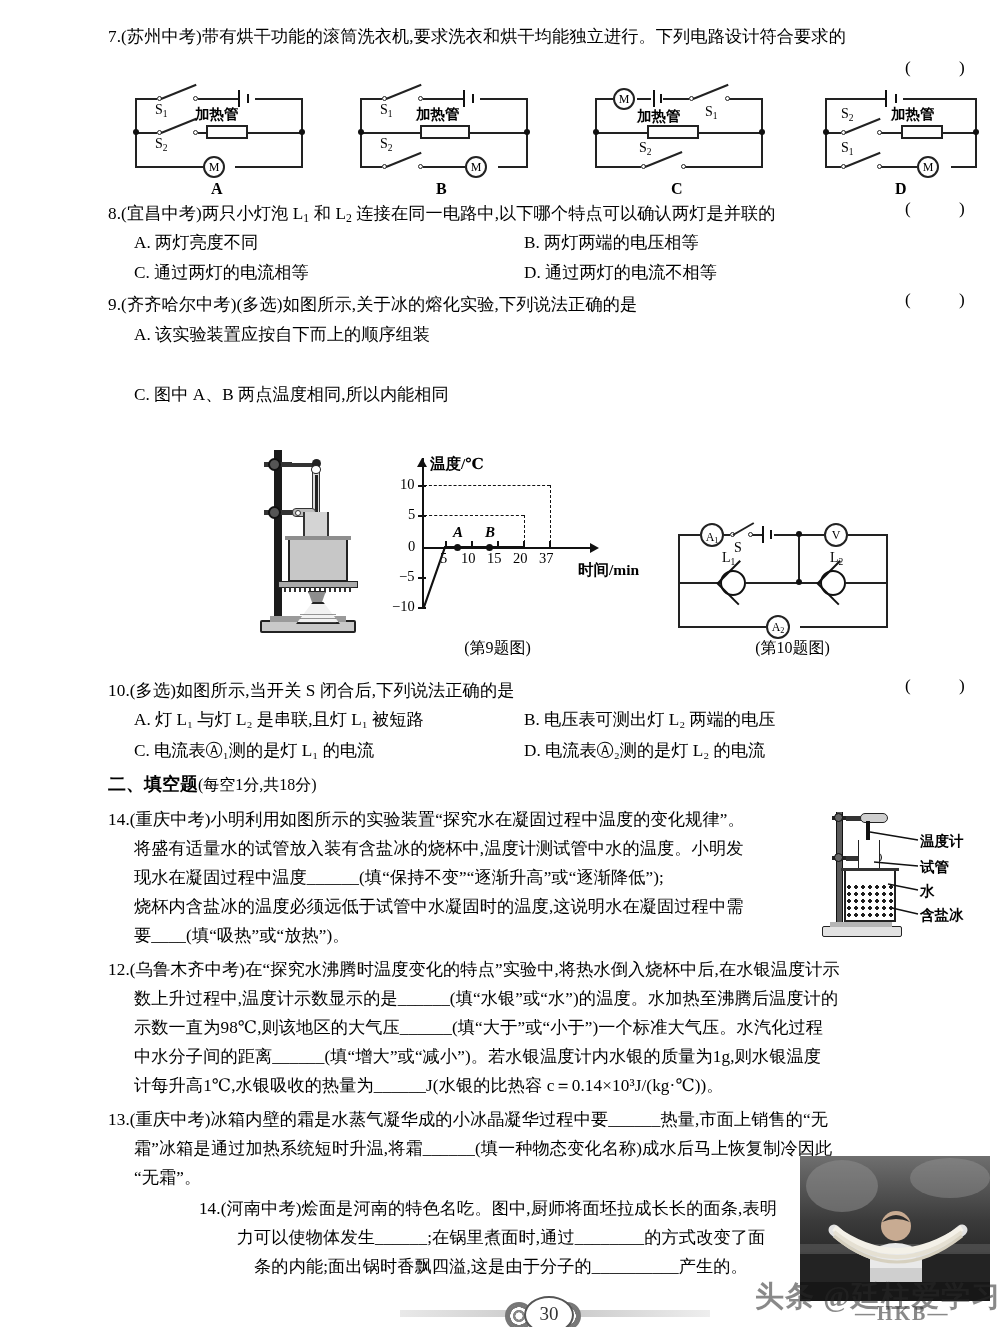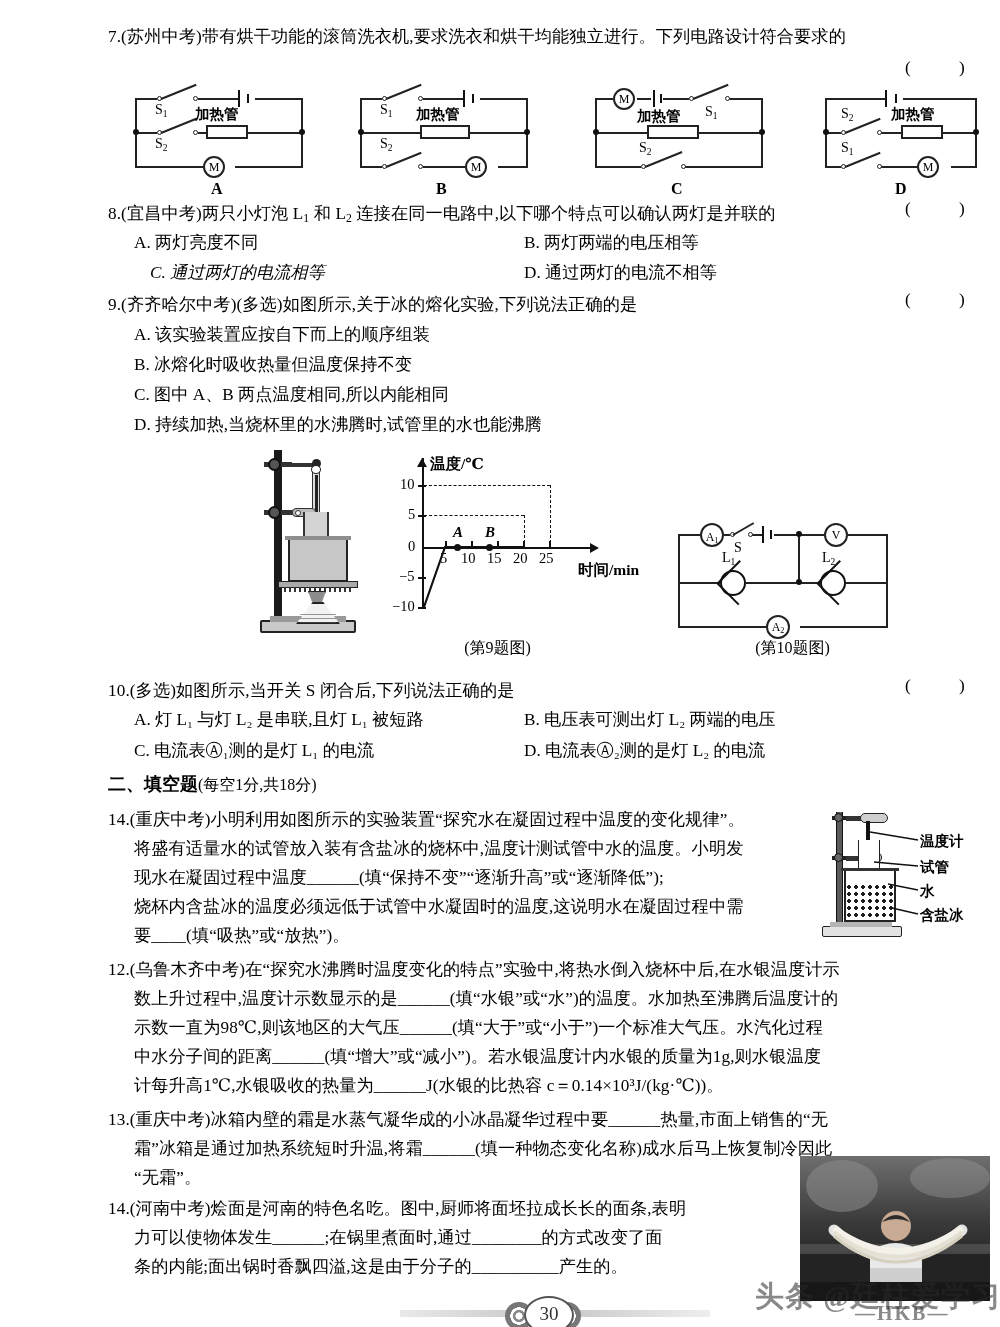--- a/index.html
+++ b/index.html
@@ -350,31 +350,29 @@
   </div>
 
   <div class="q" style="left:108px; top:199px; width:880px;">
     <div class="qline">
       <span>8.</span><span>(宜昌中考)</span><span>两只小灯泡 L</span><sub>1</sub><span> 和 L</span><sub>2</sub><span> 连接在同一电路中,以下哪个特点可以确认两灯是并联的</span>
     </div>
   </div>
   <div class="paren" style="left:905px; top:199px;">(     )</div>
   <div class="opt-col" style="left:134px; top:230px;">A. 两灯亮度不同</div>
   <div class="opt-col" style="left:524px; top:230px;">B. 两灯两端的电压相等</div>
-  <div class="opt-col" style="left:150px; top:260px;font-style:italic;">C. 通过两灯的电流相等</div>
+  <div class="opt-col" style="left:134px; top:260px;">C. 通过两灯的电流相等</div>
   <div class="opt-col" style="left:524px; top:260px;">D. 通过两灯的电流不相等</div>
 
   <div class="q" style="left:108px; top:290px; width:880px;">
     <div class="qline"><span>9.</span><span>(齐齐哈尔中考)</span><span>(多选)</span><span>如图所示,关于冰的熔化实验,下列说法正确的是</span></div>
   </div>
   <div class="paren" style="left:905px; top:290px;">(     )</div>
   <div class="opt-col" style="left:134px; top:322px;">A. 该实验装置应按自下而上的顺序组装</div>
-  <div class="opt-col" style="left:134px; top:352px;">B. 冰熔化时吸收热量但温度保持不变</div>
   <div class="opt-col" style="left:134px; top:382px;">C. 图中 A、B 两点温度相同,所以内能相同</div>
-  <div class="opt-col" style="left:134px; top:412px;">D. 持续加热,当烧杯里的水沸腾时,试管里的水也能沸腾</div>
 
   <div class="fig" style="left:250px; top:450px; width:130px; height:190px;">
 
     <div class="app-part" style="left:24px; top:0px; width:8px; height:178px; background:#1a1a1a;"></div>
 
     <div class="app-part" style="left:10px; top:170px; width:96px; height:13px; background:#c9c9c9; border:2px solid #222; box-sizing:border-box; border-radius:2px;"></div>
     <div class="app-part" style="left:20px; top:166px; width:76px; height:6px; background:#9a9a9a;"></div>
 
     <div class="app-part" style="left:14px; top:12px; width:28px; height:5px; background:#333;"></div>
     <div class="app-part" style="left:18px; top:8px; width:13px; height:13px; border-radius:50%; background:#555; border:2px solid #111; box-sizing:border-box;"></div>
@@ -424,21 +422,21 @@
 
     <div class="gtick" style="left:45px; top:91px;"></div>
     <div class="gtick" style="left:71px; top:91px;"></div>
     <div class="gtick" style="left:97px; top:91px;"></div>
     <div class="gtick" style="left:123px; top:91px;"></div>
     <div class="gtick" style="left:149px; top:91px;"></div>
     <div class="gnum" style="left:40px; top:100px;">5</div>
     <div class="gnum" style="left:61px; top:100px;">10</div>
     <div class="gnum" style="left:87px; top:100px;">15</div>
     <div class="gnum" style="left:113px; top:100px;">20</div>
-    <div class="gnum" style="left:139px; top:100px;">25</div>
+    <div class="gnum" style="left:139px; top:100px;">37</div>
 
     <div class="dash-h" style="left:24px; top:35px; width:126px;"></div>
     <div class="dash-h" style="left:24px; top:65px; width:100px;"></div>
     <div class="dash-v" style="left:124px; top:65px; height:33px;"></div>
     <div class="dash-v" style="left:150px; top:35px; height:63px;"></div>
 
     <svg style="position:absolute; left:0; top:0; width:235px; height:180px;">
       <polyline points="24,157 45,97 124,97" fill="none" stroke="#111" stroke-width="2.2"></polyline>
     </svg>
 
@@ -481,21 +479,21 @@
     <div class="lbl" style="left:56px; top:18px;">S</div>
 
     <div class="batt-long" style="left:84px; top:4px; height:17px;"></div>
     <div class="batt-short" style="left:92px; top:8px; height:9px;"></div>
 
     <div class="meter" style="left:146px; top:1px; width:24px; height:24px; line-height:20px;">V</div>
 
     <div class="lamp" style="left:42px; top:48px; width:26px; height:26px;"></div>
     <div class="lamp" style="left:142px; top:48px; width:26px; height:26px;"></div>
     <div class="lbl" style="left:44px; top:28px;">L<sub>1</sub></div>
-    <div class="lbl" style="left:144px; top:28px;">L<sub>2</sub></div>
+    <div class="lbl" style="left:152px; top:28px;">L<sub>2</sub></div>
 
     <div class="meter" style="left:88px; top:93px; width:24px; height:24px; line-height:20px;">A<sub>2</sub></div>
   </div>
   <div class="cap" style="left:700px; top:638px; width:185px;">(第10题图)</div>
 
   <div class="q" style="left:108px; top:676px; width:880px;">
     <div class="qline"><span>10.</span><span>(多选)</span><span>如图所示,当开关 S 闭合后,下列说法正确的是</span></div>
   </div>
   <div class="paren" style="left:905px; top:676px;">(     )</div>
   <div class="opt-col" style="left:134px; top:707px;">A. 灯 L₁ 与灯 L₂ 是串联,且灯 L₁ 被短路</div>
@@ -557,21 +555,21 @@
     <div class="qline indent">中水分子间的距离______(填“增大”或“减小”)。若水银温度计内水银的质量为1g,则水银温度</div>
     <div class="qline indent">计每升高1℃,水银吸收的热量为______J(水银的比热容 c＝0.14×10³J/(kg·℃))。</div>
   </div>
 
   <div class="q" style="left:108px; top:1105px; width:880px;">
     <div class="qline"><span>13.</span><span>(重庆中考)</span><span>冰箱内壁的霜是水蒸气凝华成的小冰晶凝华过程中要______热量,市面上销售的“无</span></div>
     <div class="qline indent">霜”冰箱是通过加热系统短时升温,将霜______(填一种物态变化名称)成水后马上恢复制冷因此</div>
     <div class="qline indent">“无霜”。</div>
   </div>
 
-  <div class="q" style="left:108px; top:1194px; width:760px;">
+  <div class="q" style="left:108px; top:1194px; width:760px;text-align:center;">
     <div class="qline"><span>14.</span><span>(河南中考)</span><span>烩面是河南的特色名吃。图中,厨师将面坯拉成长长的面条,表明</span></div>
     <div class="qline indent">力可以使物体发生______;在锅里煮面时,通过________的方式改变了面</div>
     <div class="qline indent">条的内能;面出锅时香飘四溢,这是由于分子的__________产生的。</div>
   </div>
 
   <div class="photo" style="left:800px; top:1156px; width:190px; height:145px;">
     <svg width="190" height="145" viewBox="0 0 190 145">
       <defs>
         <linearGradient id="bg14" x1="0" y1="0" x2="0" y2="1">
           <stop offset="0%" stop-color="#6f6f6f"></stop>

